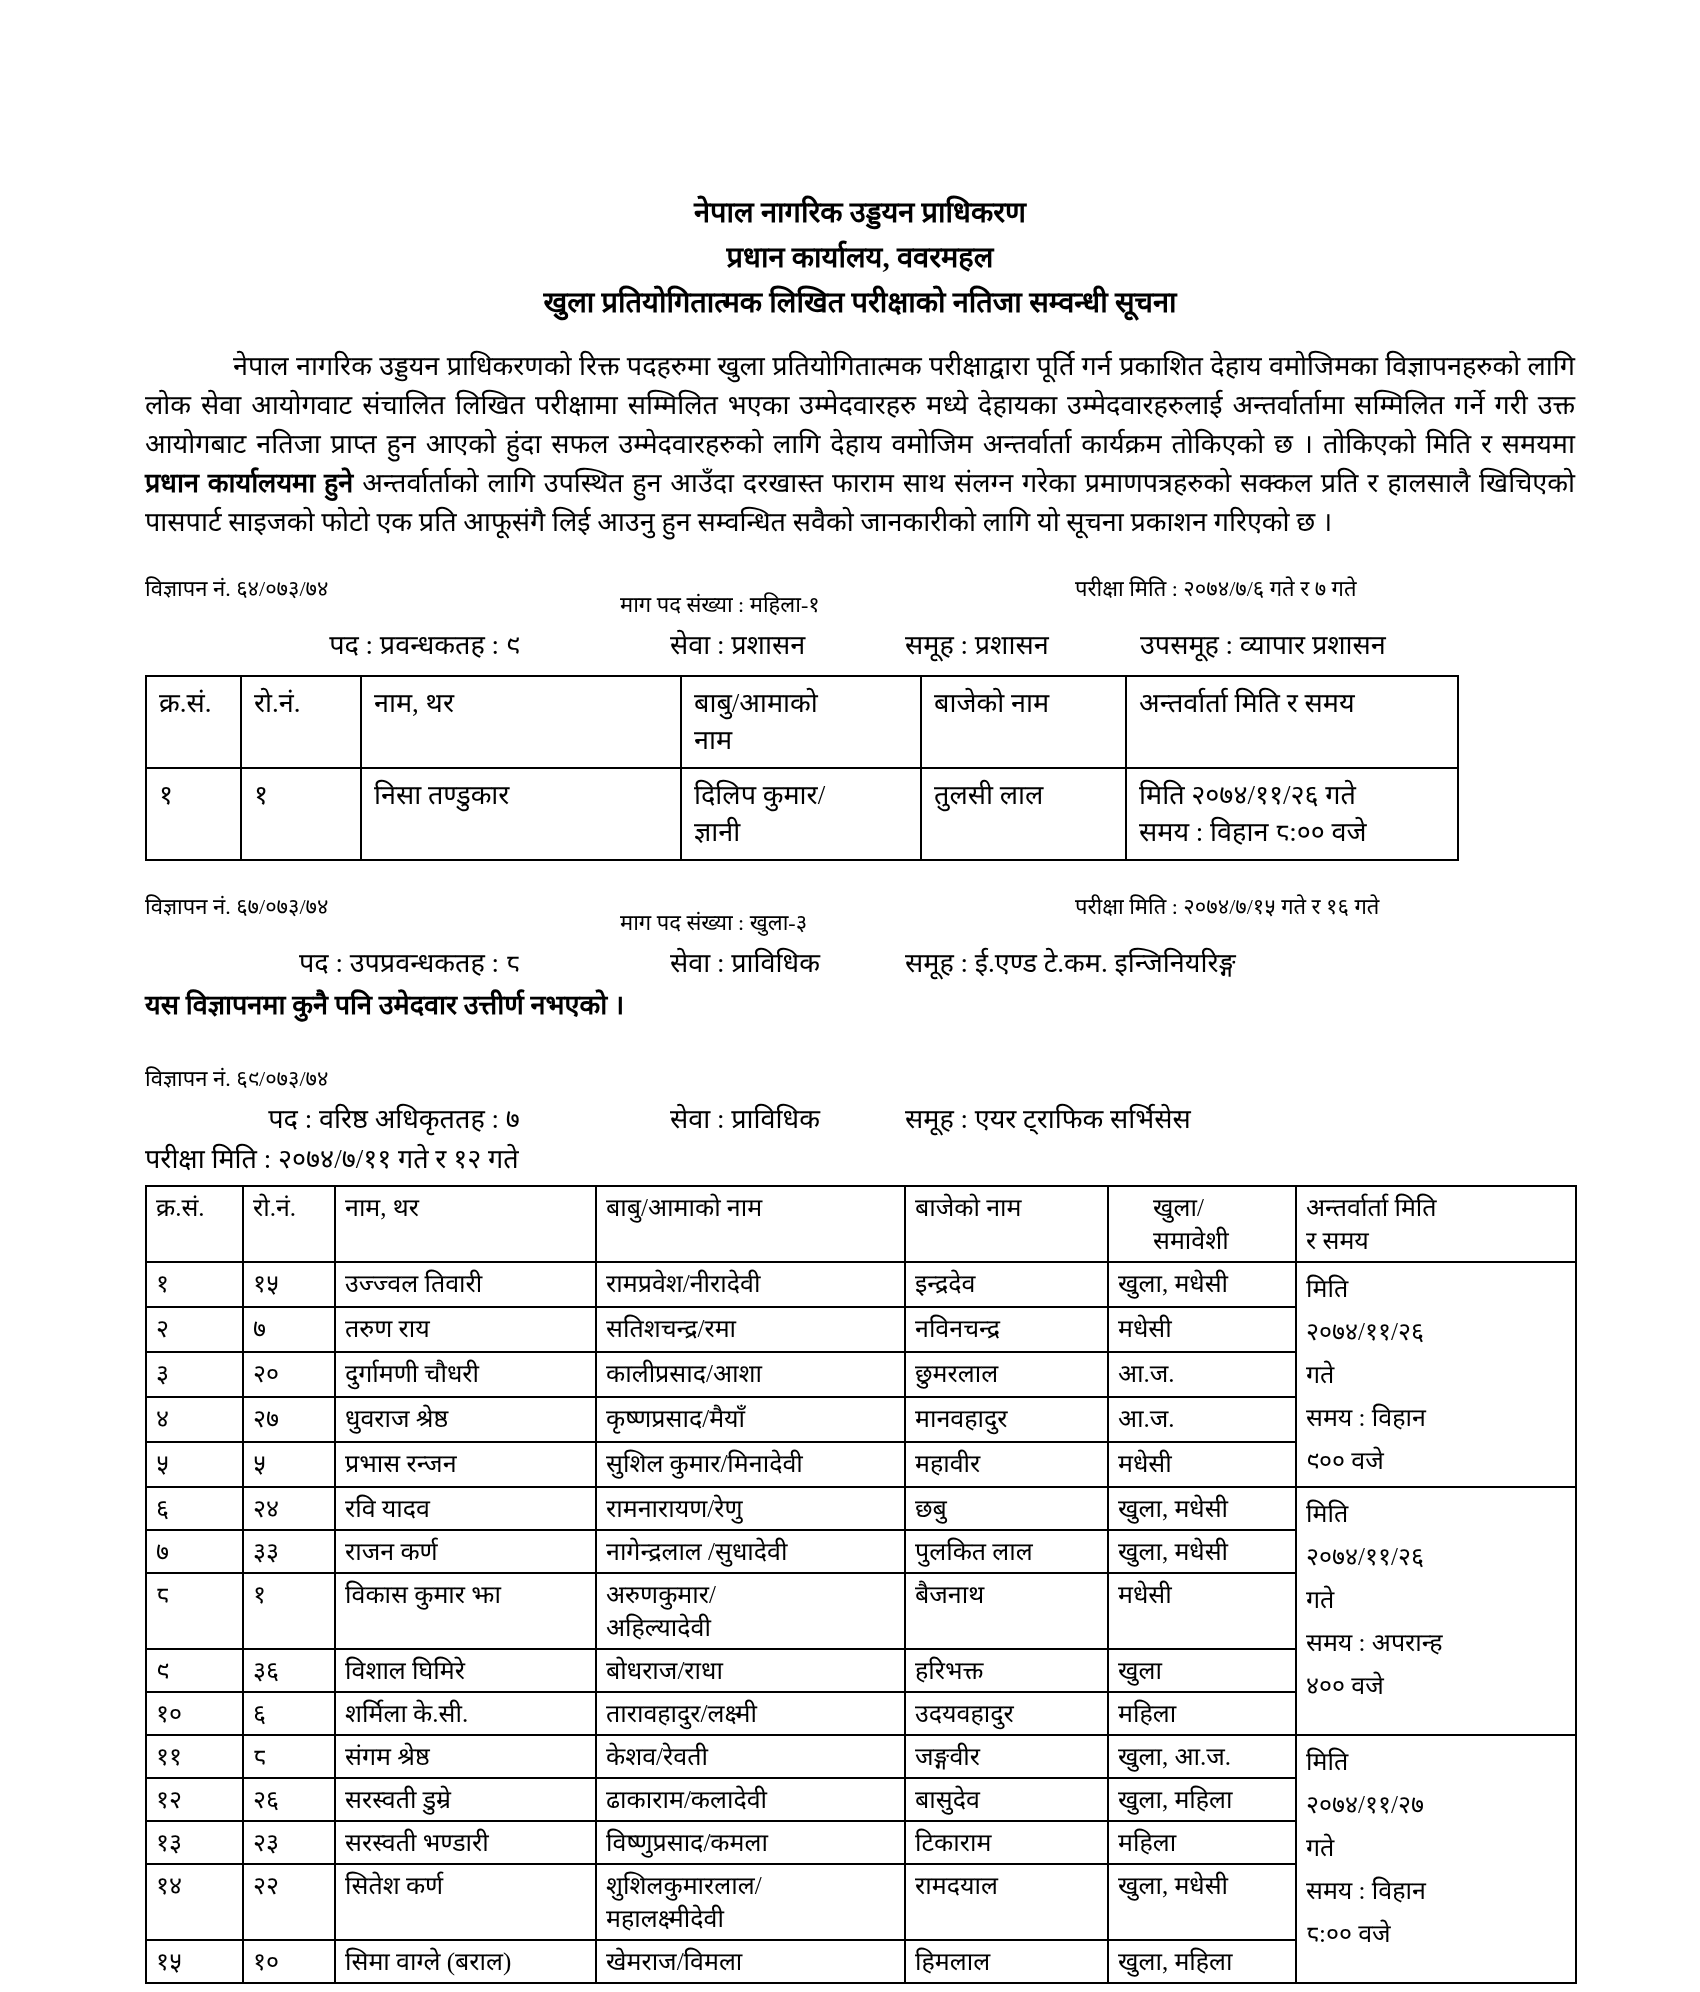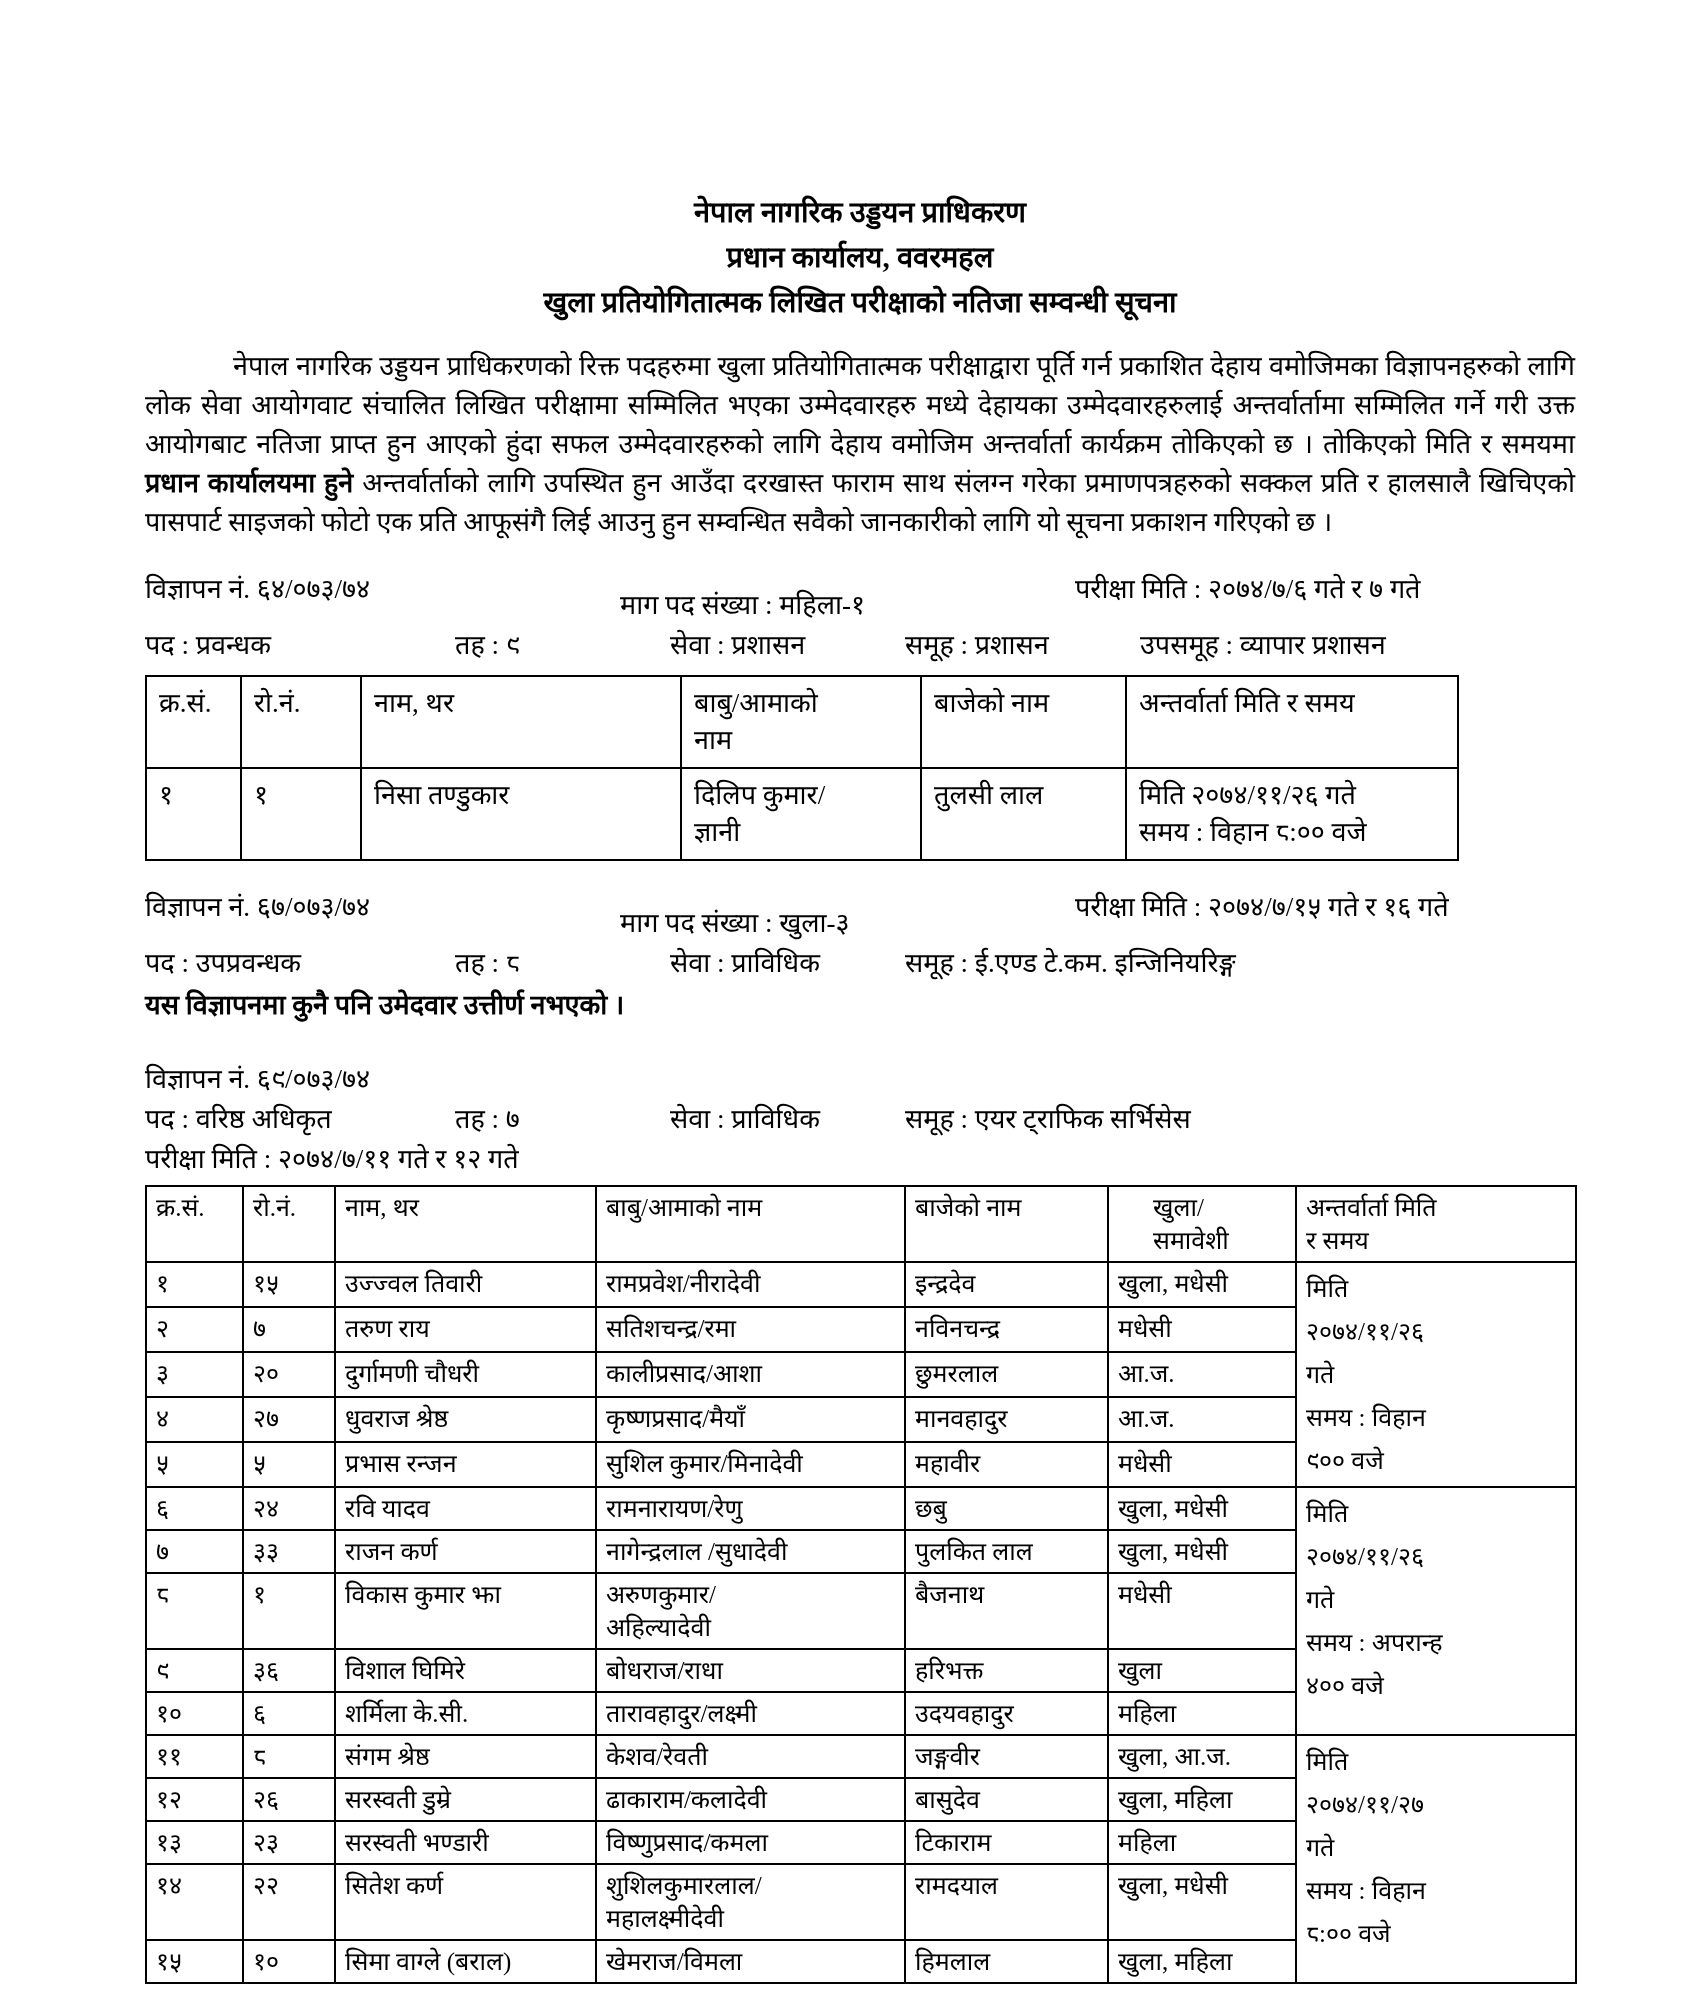--- a/index.html
+++ b/index.html
@@ -13,26 +13,26 @@
 
   .title{ text-align:center; font-weight:bold; font-size:29px; line-height:45px; }
 
   .intro{
     margin-top:22px;
     font-size:27px; line-height:39px;
     text-align:justify; text-indent:88px;
   }
   .intro b{font-weight:bold;}
 
-  .meta-row{display:flex; font-size:27px; line-height:40px; margin-top:4px;}
+  .meta-row{display:flex; font-size:22px; line-height:40px; margin-top:4px;}
   .meta-row .c1{width:475px; flex:none;}
   .meta-row .c2{width:455px; flex:none;margin-top:16px;}
   .meta-row .c3{flex:1;}
   .pos-row{display:flex; font-size:27px; line-height:40px;}
-  .pos-row .p1{width:310px; flex:none;}
+  .pos-row .p1{width:310px; flex:none;text-align:right;}
   .pos-row .p2{width:215px; flex:none;}
   .pos-row .p3{width:235px; flex:none;}
   .pos-row .p4{width:235px; flex:none;}
   .pos-row .p5{flex:1;}
 
   table{border-collapse:collapse; table-layout:fixed;}
   th,td{
     border:2px solid #000;
     vertical-align:top; text-align:left;
     font-weight:normal;

